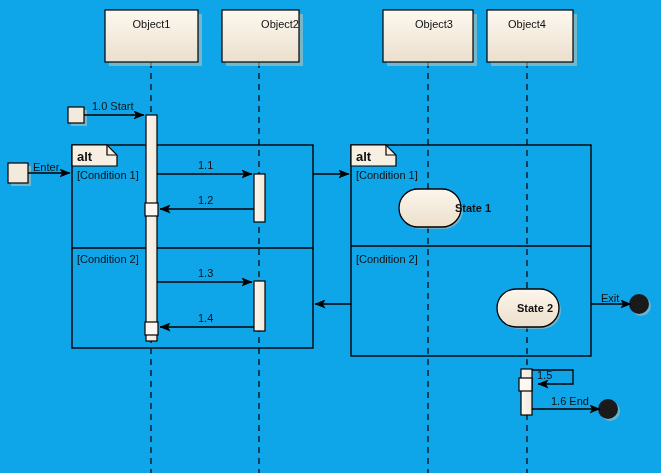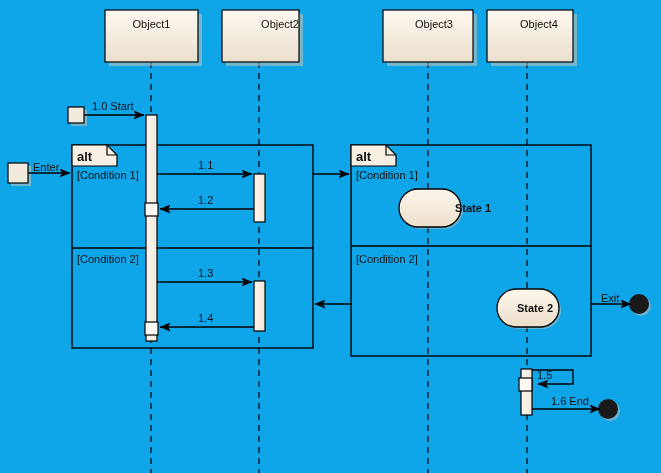--- a/index.html
+++ b/index.html
@@ -179,21 +179,21 @@
     </g>
     <g>
       <rect x="499" y="291" width="62" height="38" rx="19" ry="19" fill="#c9c4b4" opacity="0.5"></rect>
       <rect x="497" y="289" width="62" height="38" rx="19" ry="19" fill="url(#stategrad)" stroke="#000" stroke-width="1.3"></rect>
     </g>
   </svg>
 
   <div class="obj-title" style="left:105px; top:18px; width:93px;">Object1</div>
   <div class="obj-title" style="left:222px; top:18px; width:77px;text-align:right;">Object2</div>
   <div class="obj-title" style="left:389px; top:18px; width:90px;">Object3</div>
-  <div class="obj-title" style="left:490px; top:18px; width:98px;">Object4</div>
+  <div class="obj-title" style="left:478px; top:18px; width:98px;">Object4</div>
 
   <div class="frag-kw" style="left:77px; top:149px;">alt</div>
   <div class="frag-cond" style="left:77px; top:169px;">[Condition 1]</div>
   <div class="frag-cond" style="left:77px; top:253px;">[Condition 2]</div>
 
   <div class="frag-kw" style="left:356px; top:149px;">alt</div>
   <div class="frag-cond" style="left:356px; top:169px;">[Condition 1]</div>
   <div class="frag-cond" style="left:356px; top:253px;">[Condition 2]</div>
 
   <div class="state-lbl" style="left:399px; top:202px; width:62px;padding-left:43px;">State 1</div>

